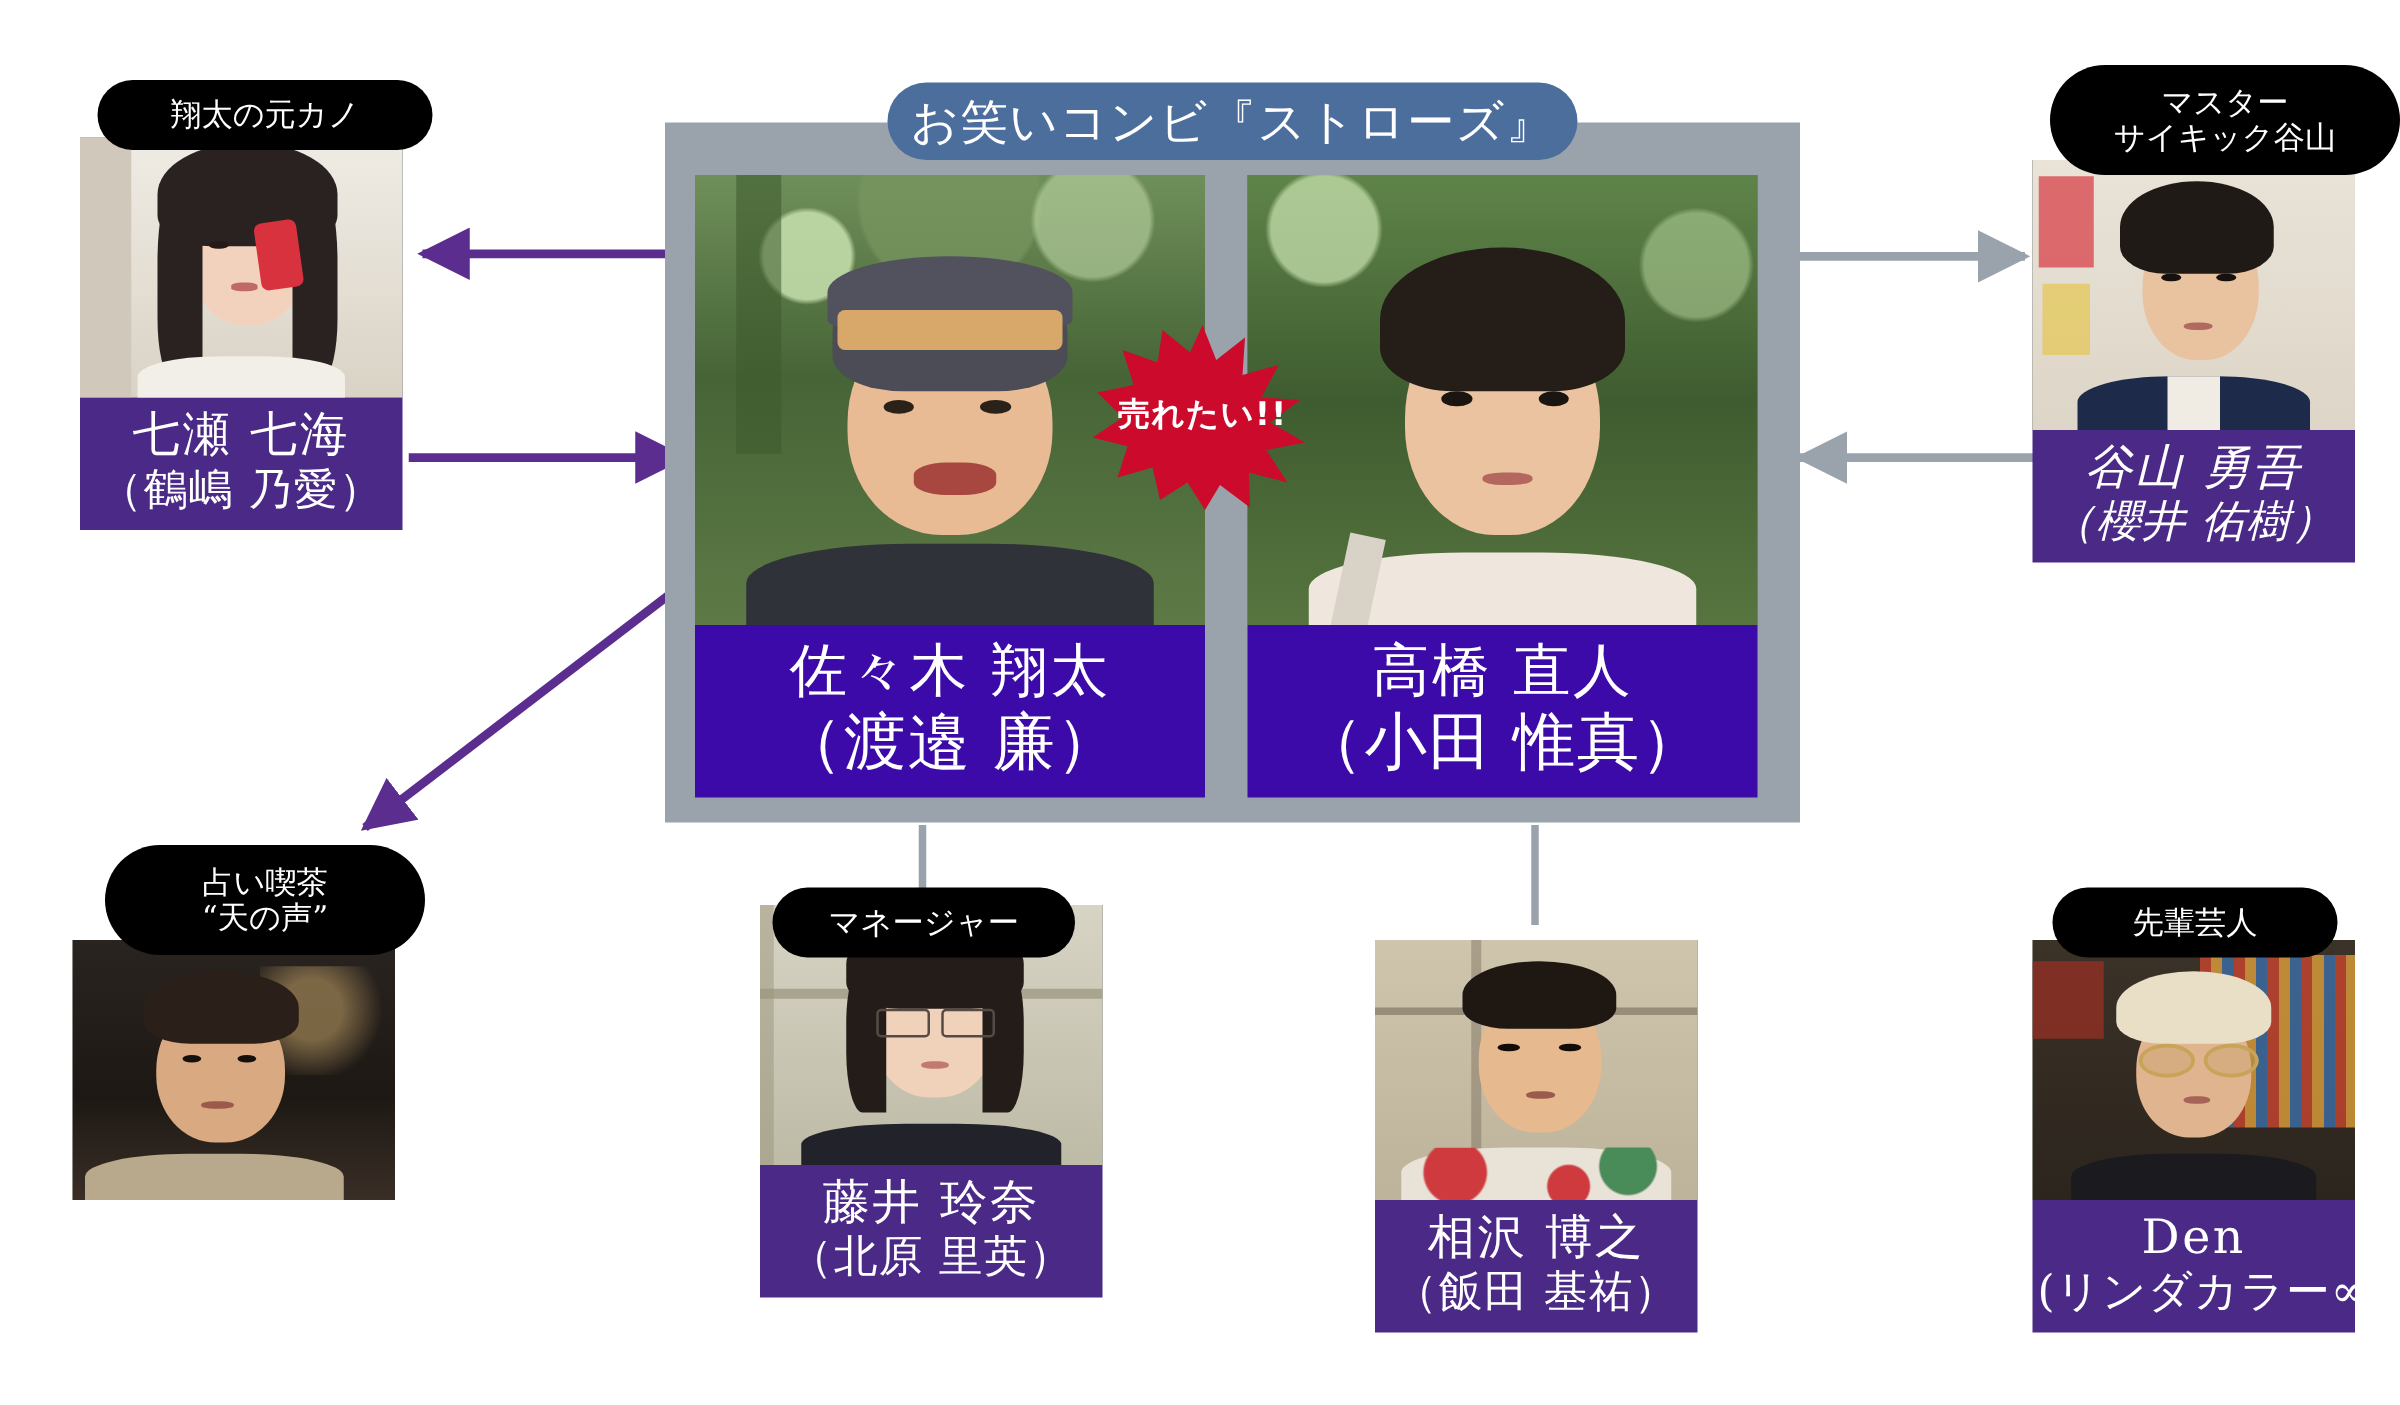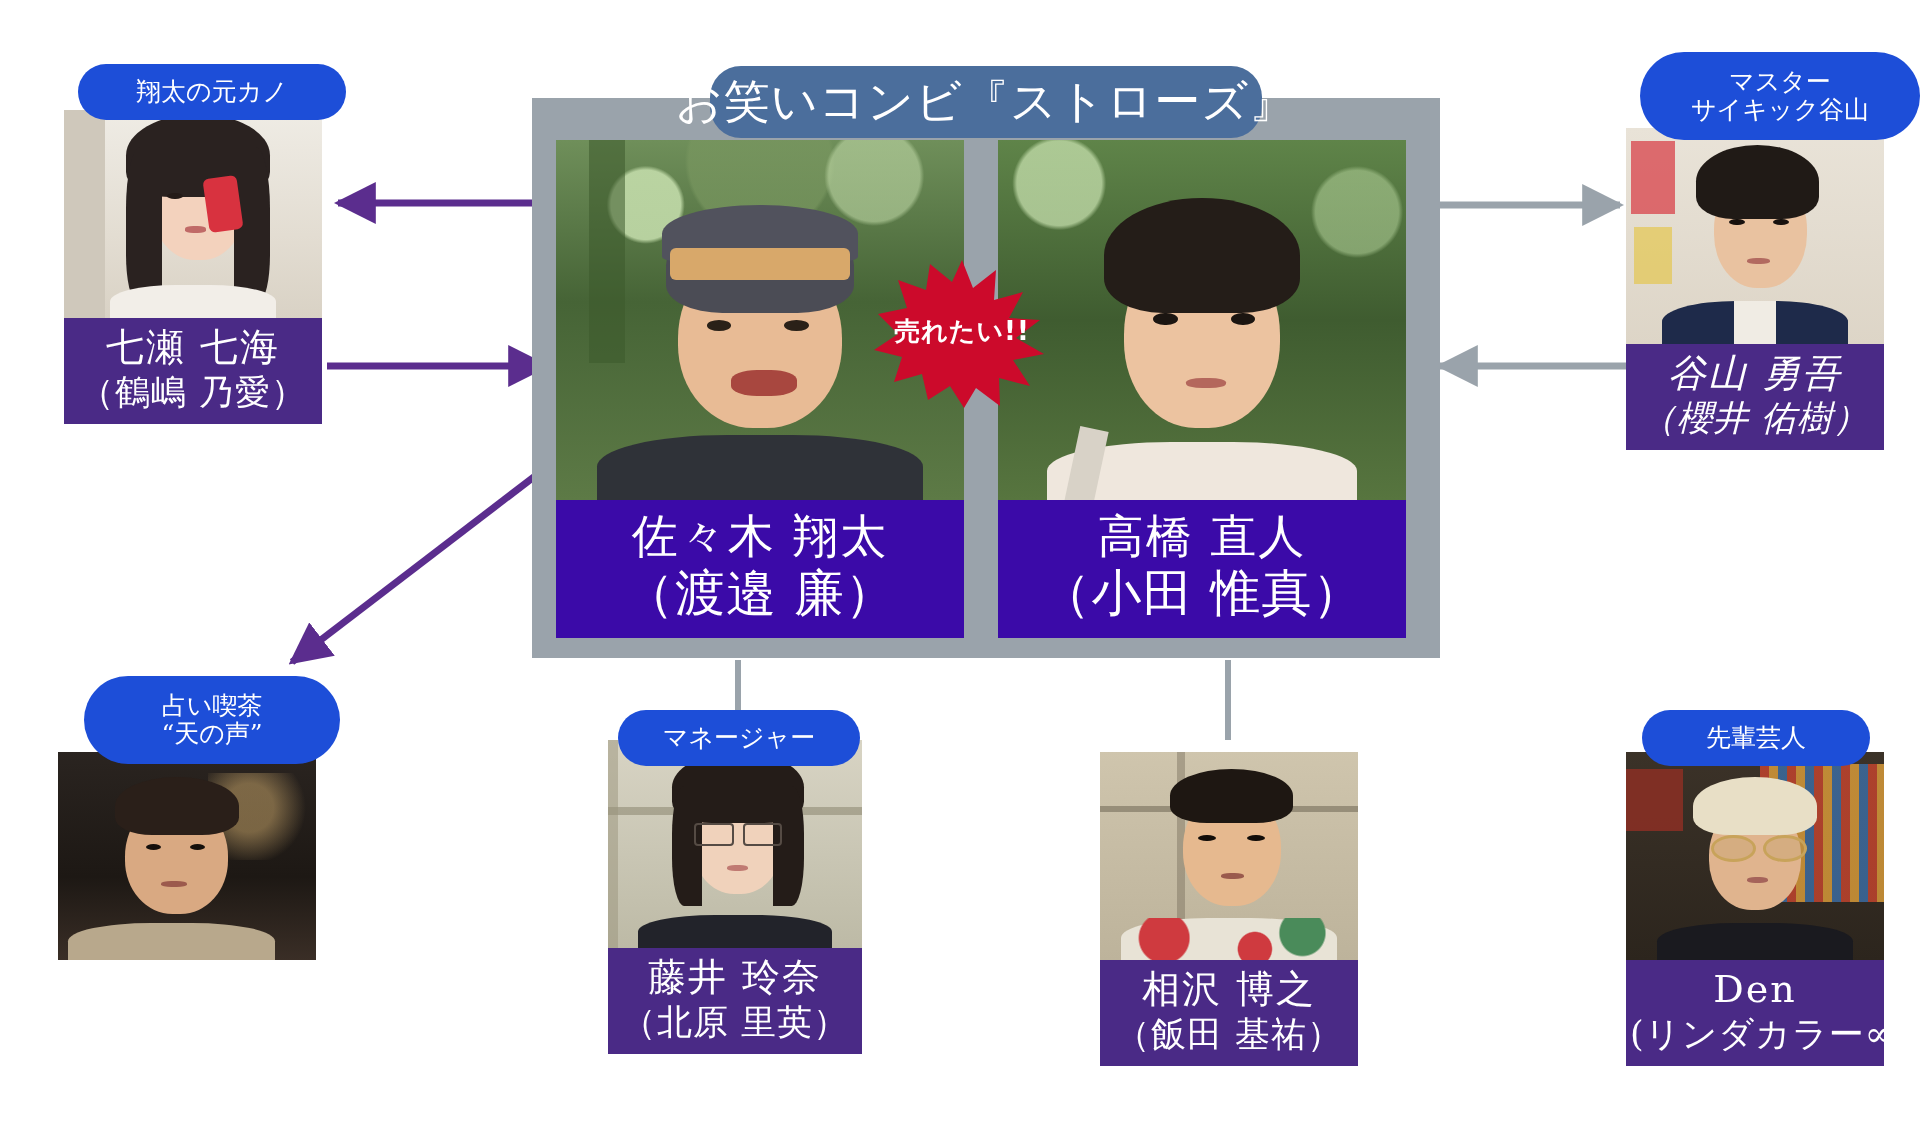--- a/index.html
+++ b/index.html
@@ -41,28 +41,28 @@
     background: #9aa3ab;
     box-sizing: border-box;
   }
 
   
   .title-pill {
     position: absolute;
     left: 710px;
     top: 66px;
     width: 552px;
-    height: 72px;
+    height: 62px;
     border-radius: 31px;
     background: #4b6e9c;
     color: #ffffff;
     display: flex;
     align-items: center;
     justify-content: center;
-    font-size: 46px;
+    font-size: 38px;
     letter-spacing: 1px;
     font-family: Liberation Serif, serif;
     white-space: nowrap;
     z-index: 40;
   }
 
   
   .card {
     position: absolute;
     box-sizing: border-box;
@@ -95,21 +95,21 @@
     display: block;
     font-size: 35px;
     letter-spacing: 1px;
     white-space: nowrap;
     margin-top: 2px;
   }
 
   
   .role-pill {
     position: absolute;
-    background: #1d4ed8;
+    background: #000000;
     color: #ffffff;
     border-radius: 999px;
     text-align: center;
     display: flex;
     flex-direction: column;
     align-items: center;
     justify-content: center;
     line-height: 1.12;
     font-size: 25px;
     padding: 6px 22px;
@@ -319,21 +319,21 @@
         <div style="position:absolute; left:51%; top:44%; width:6%; height:3%; background:#15100c; border-radius:50%;"></div>
         <div style="position:absolute; left:40%; top:62%; width:10%; height:3%; background:#9c5a4d; border-radius:40%;"></div>
         <div class="body" style="left:4%; top:82%; width:80%; height:22%; background:#b8a88c;"></div>
       </div>
     </div>
   </div>
 
   <div class="role-pill" style="left:618px; top:710px; width:198px; height:44px;">
     <span>マネージャー</span>
   </div>
-  <div class="card side" style="left:608px; top:740px; width:254px;">
+  <div class="card side" style="left:608px; top:724px; width:274px;">
     <div class="photo" style="height:208px;">
       <div class="ph">
         <div class="bg" style="background:linear-gradient(180deg,#d8d4c4 0%,#c9c6b4 55%,#bdbaa6 100%);"></div>
         <div style="position:absolute; left:0; top:32%; width:100%; height:4%; background:#8f8a74; opacity:.6;"></div>
         <div style="position:absolute; left:0; top:0; width:4%; height:100%; background:#9a947c; opacity:.5;"></div>
         <div class="head" style="left:33%; top:20%; width:36%; height:54%; background:#f0d2bb;"></div>
         <div class="hair" style="left:25%; top:6%; width:52%; height:34%; background:#241c18;"></div>
         <div style="position:absolute; left:25%; top:22%; width:12%; height:58%; background:#241c18; border-radius:40% 0 0 40%;"></div>
         <div style="position:absolute; left:65%; top:22%; width:12%; height:58%; background:#241c18; border-radius:0 40% 40% 0;"></div>
         <div style="position:absolute; left:34%; top:40%; width:14%; height:9%; border:2px solid #554b44; border-radius:4px;"></div>

